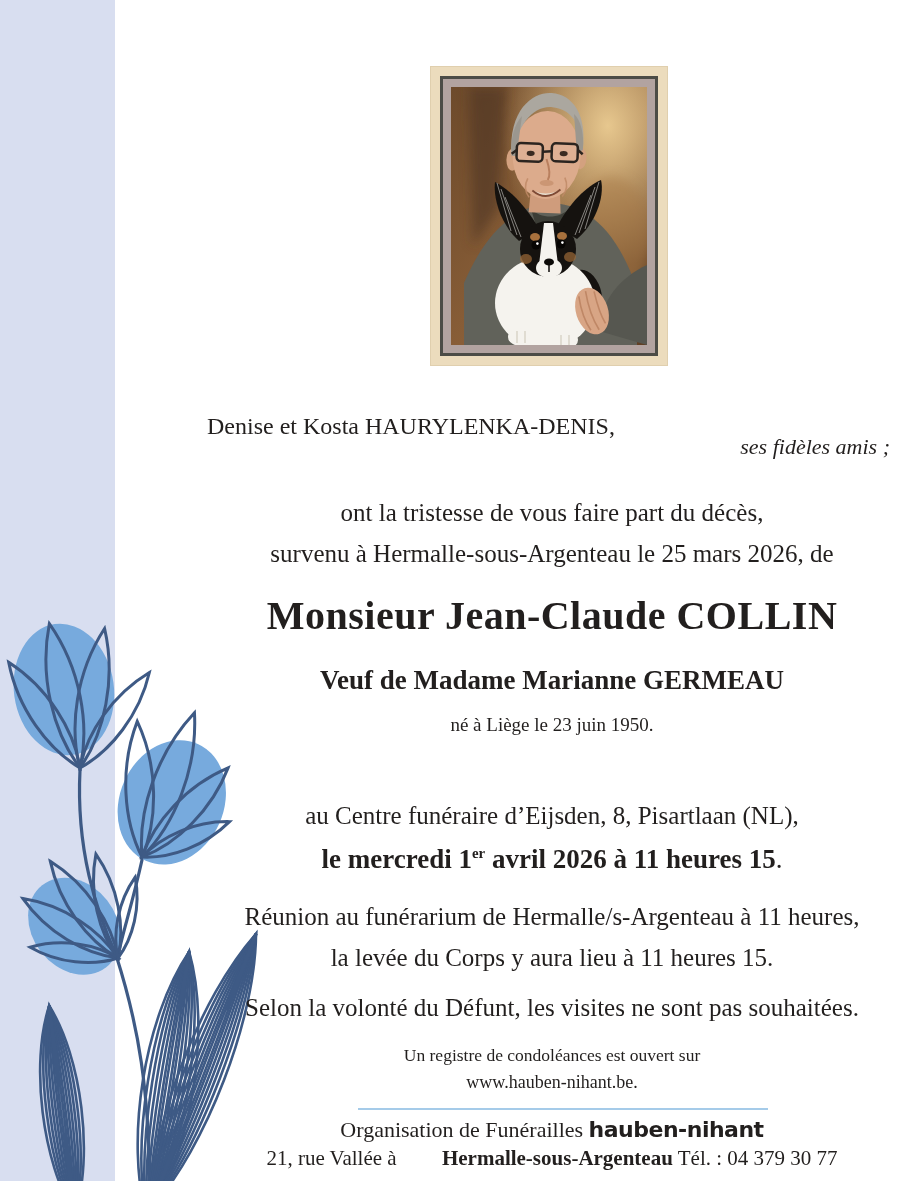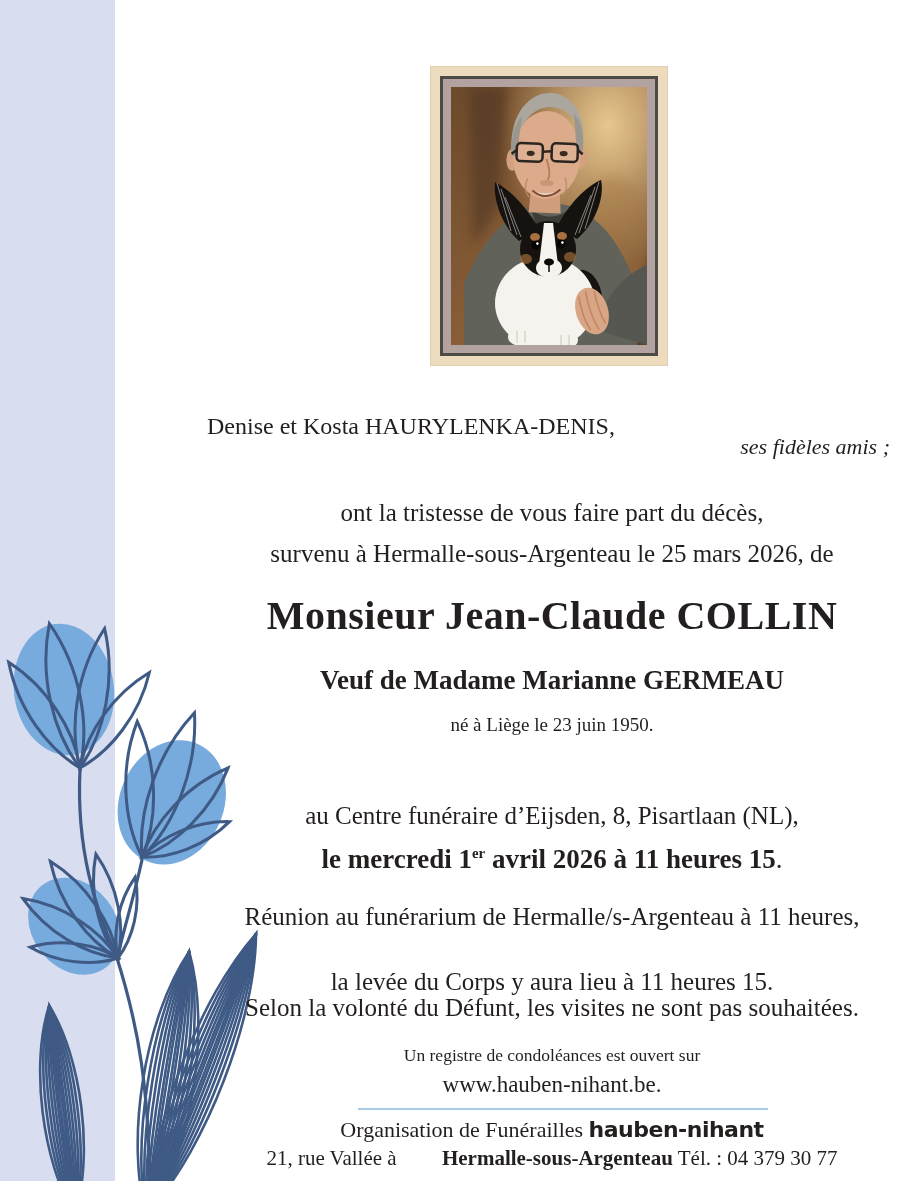--- a/index.html
+++ b/index.html
@@ -33,24 +33,24 @@
   .intro2{top:540px;font-size:25px;}
   .deceased{top:592px;font-size:40px;font-weight:bold;letter-spacing:.5px;}
   .widower{top:665px;font-size:27px;font-weight:bold;}
   .birth{top:714px;font-size:19px;}
   .cer1{top:762px;font-size:25px;}
   .cer2{top:802px;font-size:25px;}
   .cdate{top:844px;font-size:27px;font-weight:bold;}
   .cdate sup{font-size:0.55em;line-height:0;}
   .cdate .period{font-weight:normal;}
   .meet1{top:903px;font-size:25px;}
-  .meet2{top:968px;font-size:25px;}
+  .meet2{top:944px;font-size:25px;}
   .wishes{top:994px;font-size:25px;}
   .reg1{top:1045px;font-size:17.5px;}
-  .reg2{top:1072px;font-size:23px;}
+  .reg2{top:1072px;font-size:18px;}
   .sep{position:absolute;left:358px;top:1108px;width:410px;height:2px;background:#a5cbe9;}
   .orgline{top:1117px;font-size:22px;text-align:center;}
   .brand{
     font-family:"DejaVu Sans","Liberation Sans",sans-serif;
     font-weight:800;font-size:22px;letter-spacing:-0.5px;
   }
   .addr{top:1146px;font-size:21px;}
   .addr b{font-weight:bold;margin-left:40px;}
 </style>
 </head>

